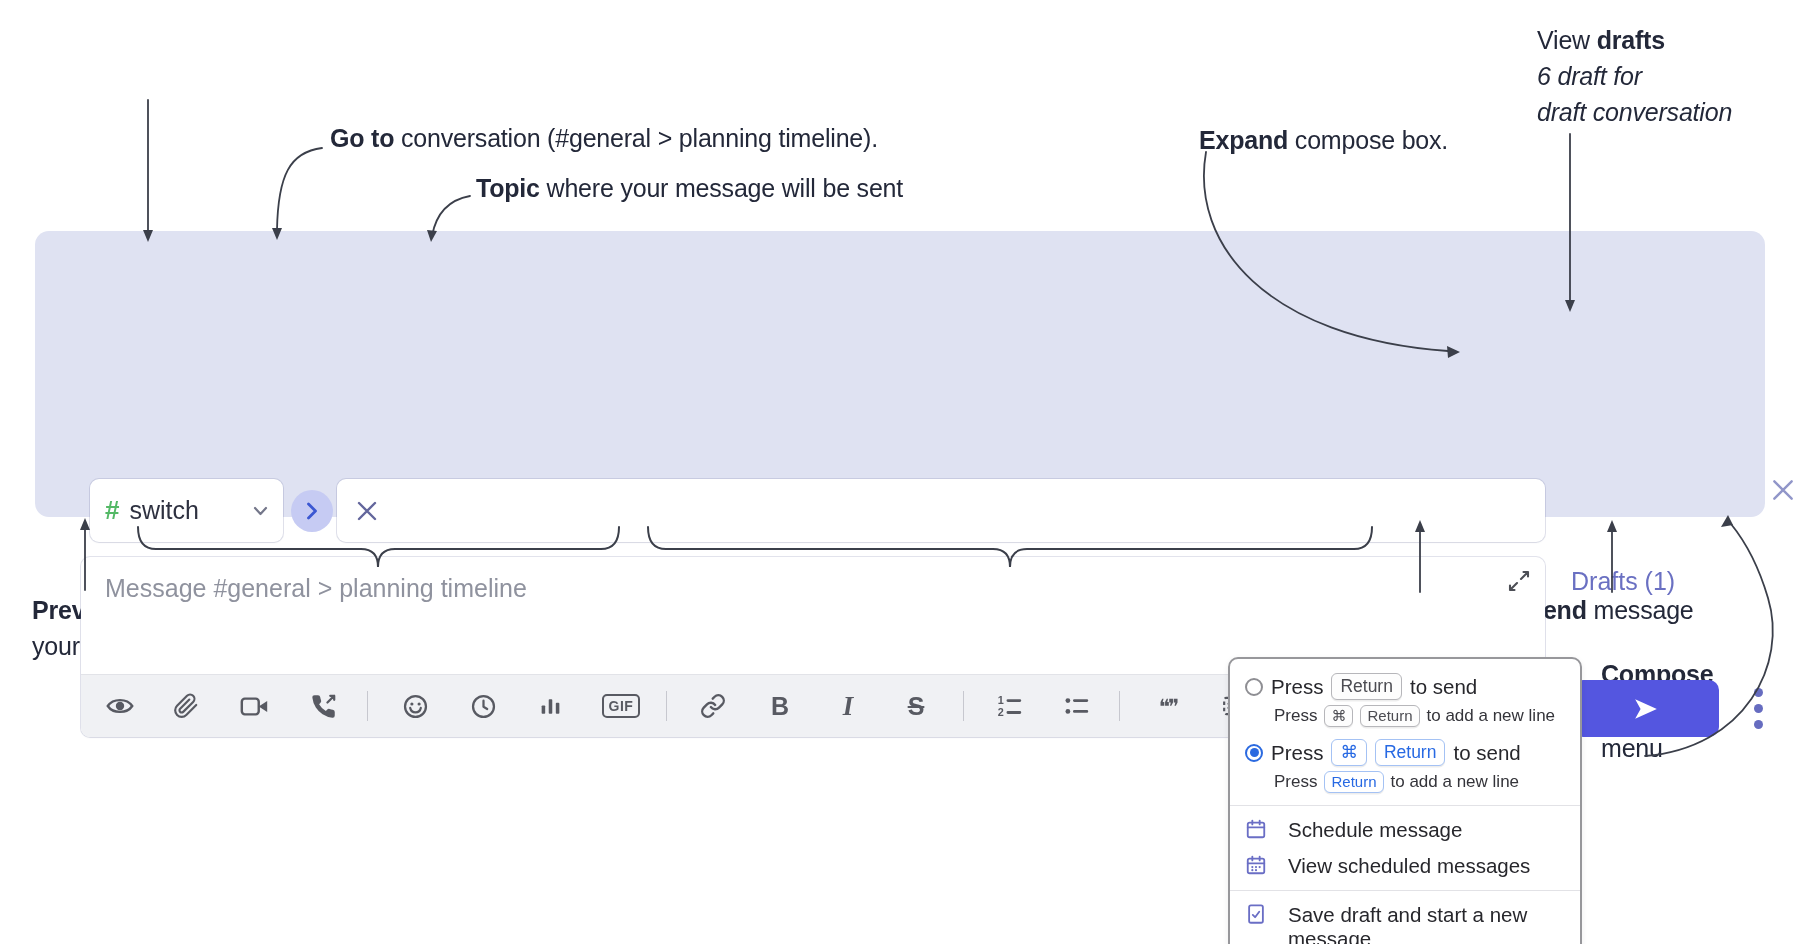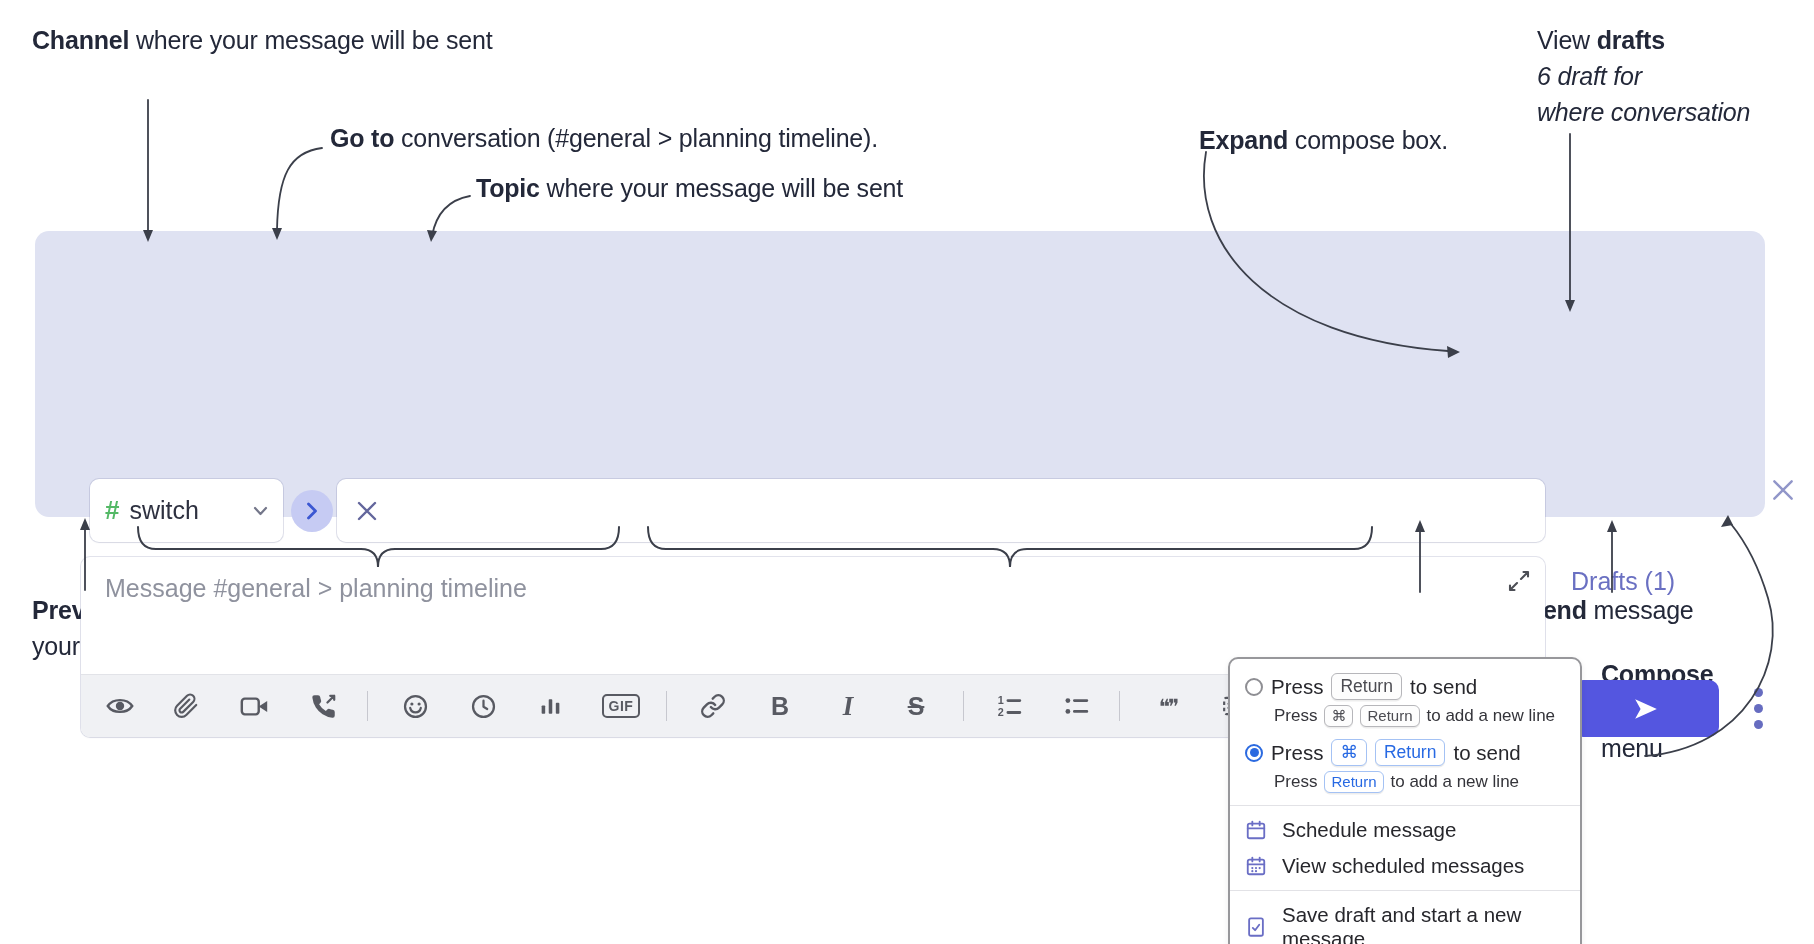--- a/index.html
+++ b/index.html
@@ -50,46 +50,45 @@
   .opt{padding:6px 15px 4px;cursor:pointer;}
   .opt-main{display:flex;align-items:center;gap:8px;}
   .opt-sub{display:flex;align-items:center;gap:7px;margin:5px 0 2px 29px;font-size:17px;color:#34343a;}
   .radio{width:18px;height:18px;border-radius:50%;border:2px solid #8e8e93;box-sizing:border-box;flex:none;position:relative;}
   .radio.sel{border-color:#2b6ae0;}
   .radio.sel::after{content:"";position:absolute;inset:2.5px;border-radius:50%;background:#2b6ae0;}
   .kbd{display:inline-block;border:1px solid #b6b6ba;border-radius:6px;background:#fdfdfd;color:#4c4c52;padding:1px 8px;font-size:17.5px;line-height:23px;box-shadow:0 1.5px 0 rgba(0,0,0,.07);font-family:"Liberation Sans","DejaVu Sans",sans-serif;}
   .kbd.sm{font-size:15px;line-height:20px;padding:0 6px;}
   .kbd.blue{border-color:#a4c2f4;color:#2769e3;background:#fff;}
   .psep{border-top:1px solid #e2e2e6;margin:6px 0;}
-  .pitem{display:flex;align-items:center;gap:15px;padding:6px 15px;cursor:pointer;}
+  .pitem{display:flex;gap:21px;padding:6px 15px;cursor:pointer;}
   .pitem svg{flex:none;}
 </style>
 </head>
 <body>
 
 <div class="note" style="left:32px;top:22px">
-  <div><b>Channel</b><span> where your message will be sent</span></div>
 </div>
 
 <div class="note" style="left:330px;top:120px">
   <b>Go to</b><span> conversation (#general &gt; planning timeline).</span>
 </div>
 
 <div class="note" style="left:476px;top:170px">
   <b>Topic</b><span> where your message will be sent</span>
 </div>
 
 <div class="note" style="left:1199px;top:122px">
   <b>Expand</b><span> compose box.</span>
 </div>
 
 <div class="note" style="left:1537px;top:22px">
   <div><span>View </span><b>drafts</b></div>
   <div class="it">6 draft for</div>
-  <div class="it">where conversation</div>
+  <div class="it">draft conversation</div>
 </div>
 
 <div class="note" style="left:32px;top:592px">
   <div><b>Preview</b></div>
   <div>your message</div>
 </div>
 
 <div class="note center" style="left:378px;top:592px">
   <b>Insert</b><span> special items</span>
 </div>

